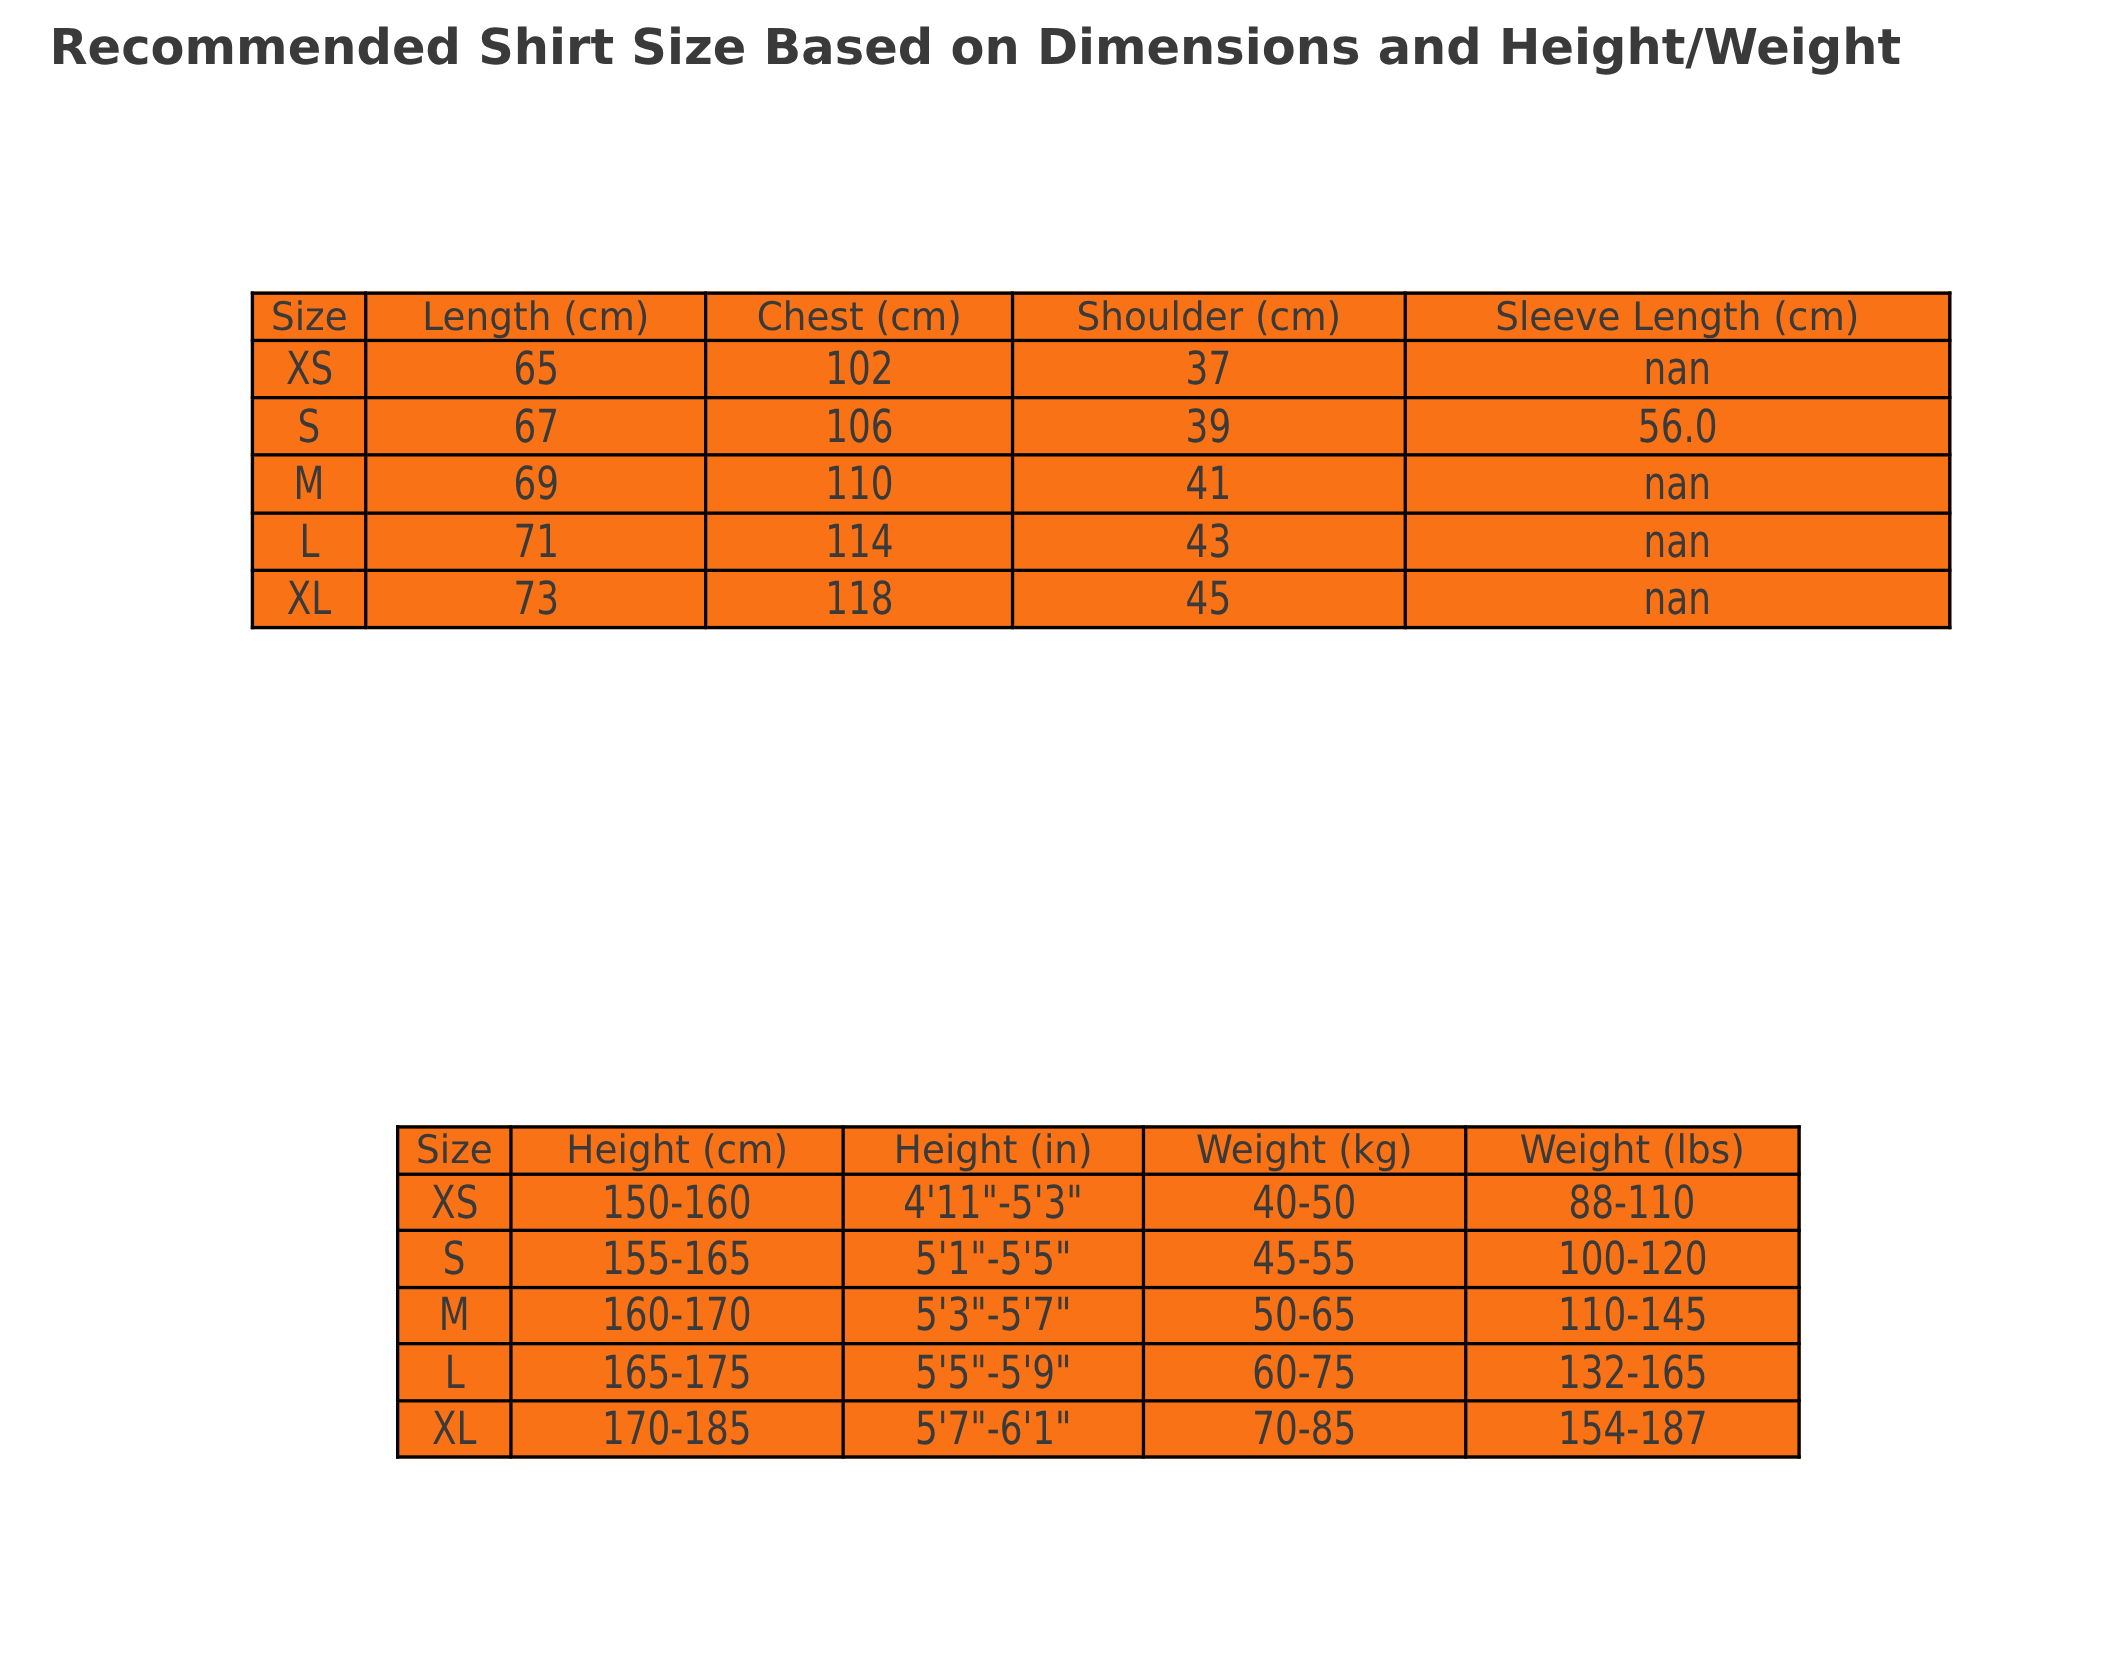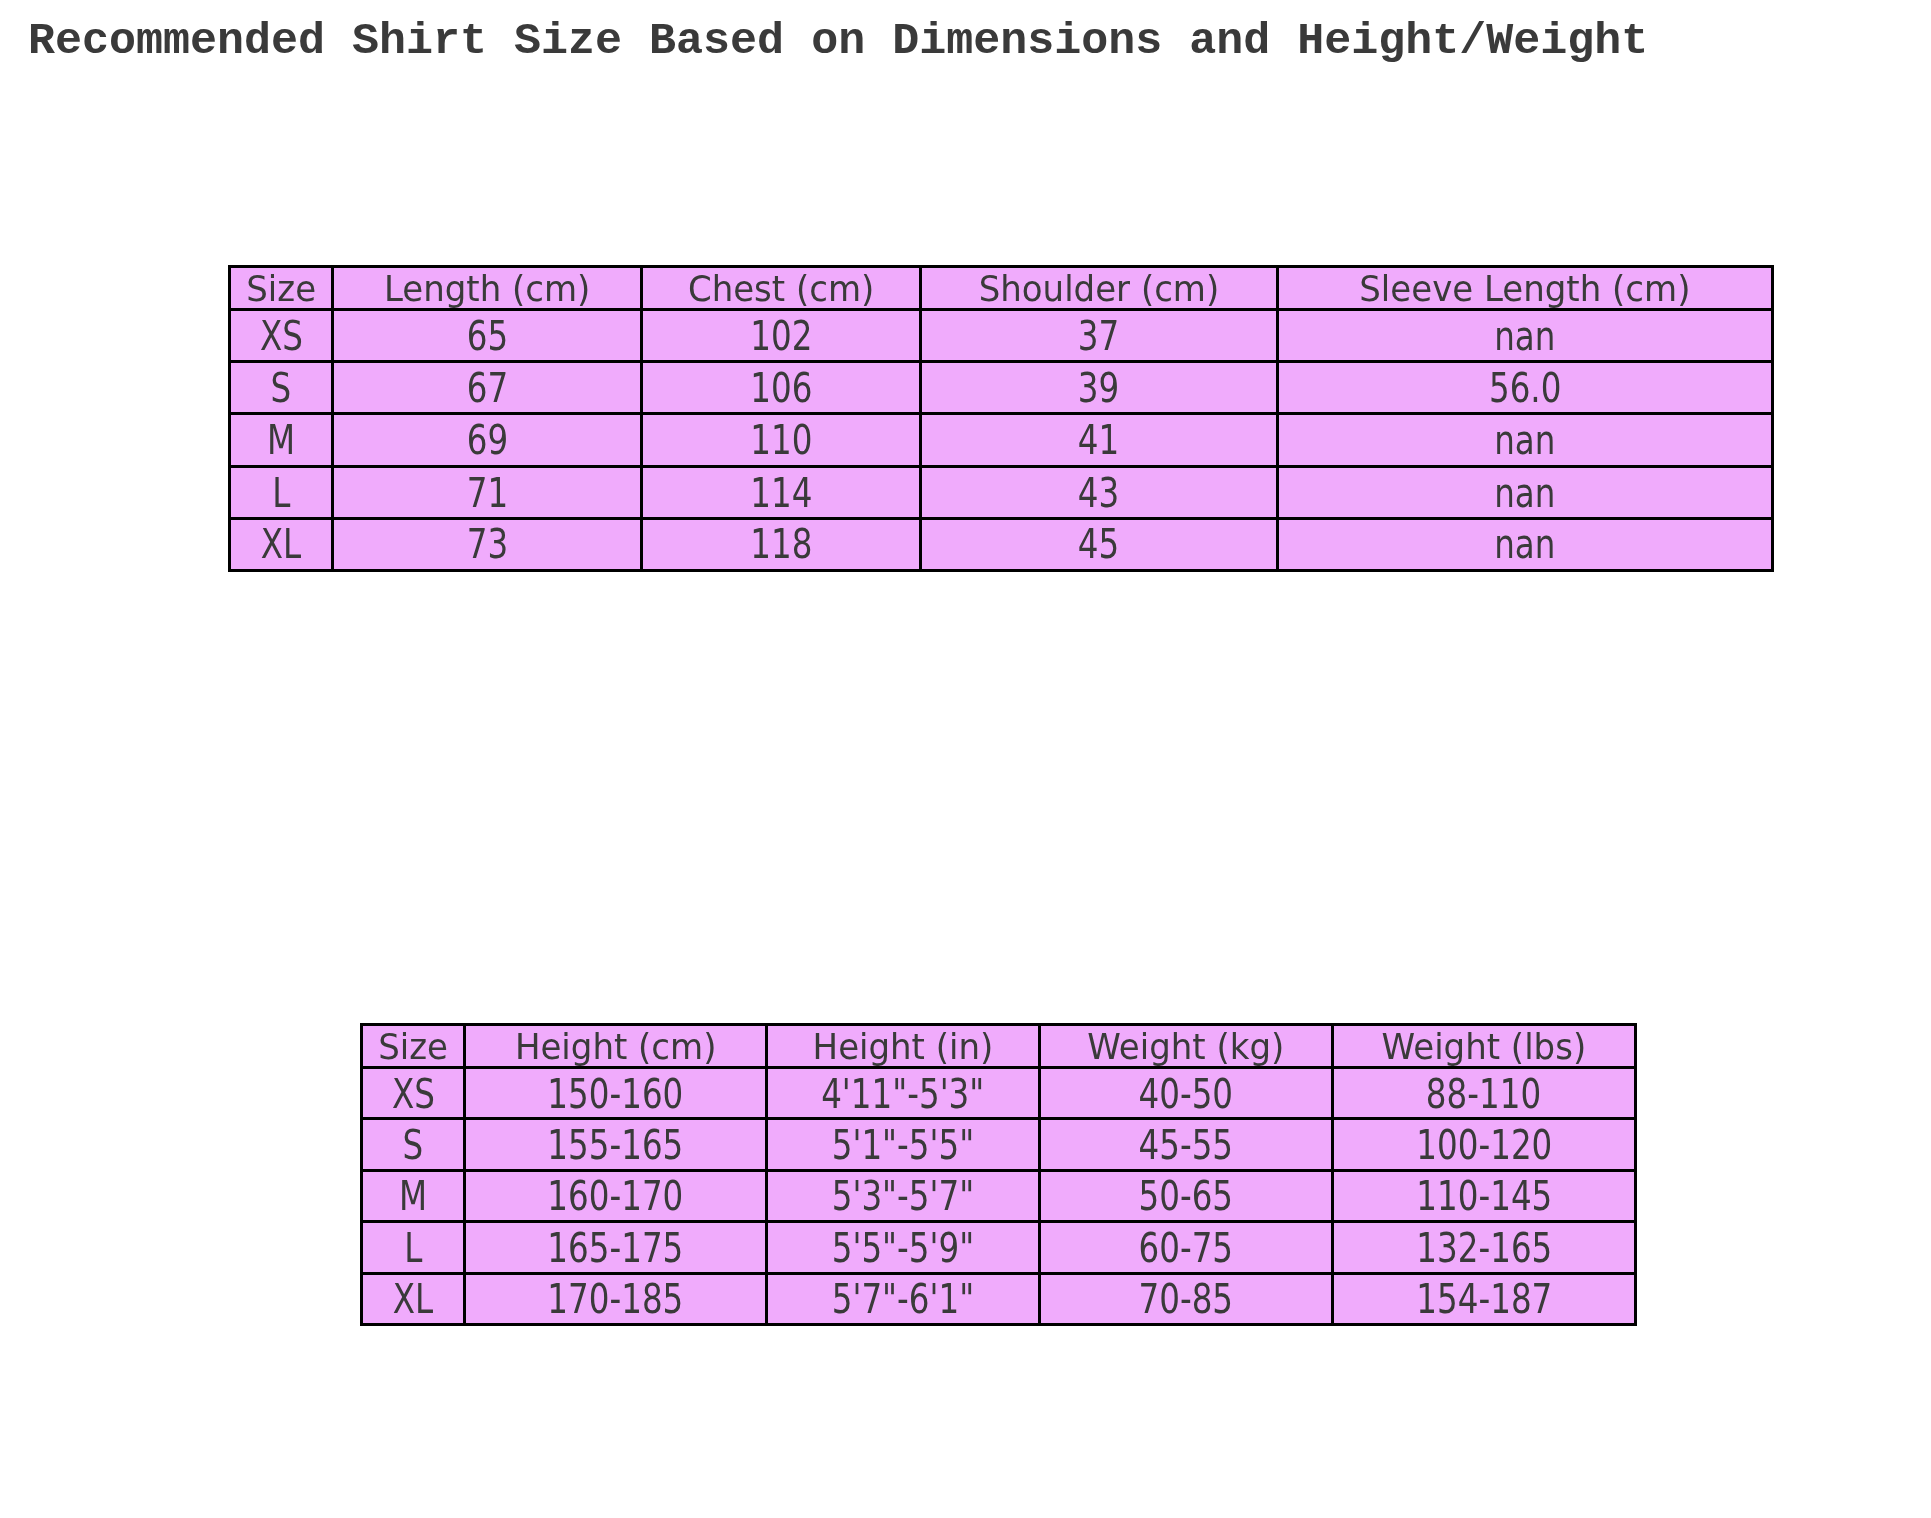--- a/index.html
+++ b/index.html
@@ -5,32 +5,31 @@
   * { margin: 0; padding: 0; box-sizing: border-box; }
   html, body {
     width: 1931px; height: 1518px;
     background: #ffffff;
     font-family: "DejaVu Sans", "Liberation Sans", sans-serif;
     overflow: hidden;
     position: relative;
   }
   .page-title {
     position: absolute;
-    left: 28px; top: 16px;
+    left: 45px; top: 16px;
     font-size: 45px;
     font-weight: bold;
     color: #3a3a3a;
     white-space: nowrap;
-    font-family: Liberation Mono, monospace;
   }
   table.data-table {
     position: absolute;
     border-collapse: collapse;
     table-layout: fixed;
-    background: #f0abfc;
+    background: #f97316;
   }
   #table-dimensions {
     left: 228px; top: 265px;
     width: 1546px; height: 307px;
   }
   #table-height-weight {
     left: 360px; top: 1023px;
     width: 1277px; height: 303px;
   }
   .data-table th, .data-table td {

